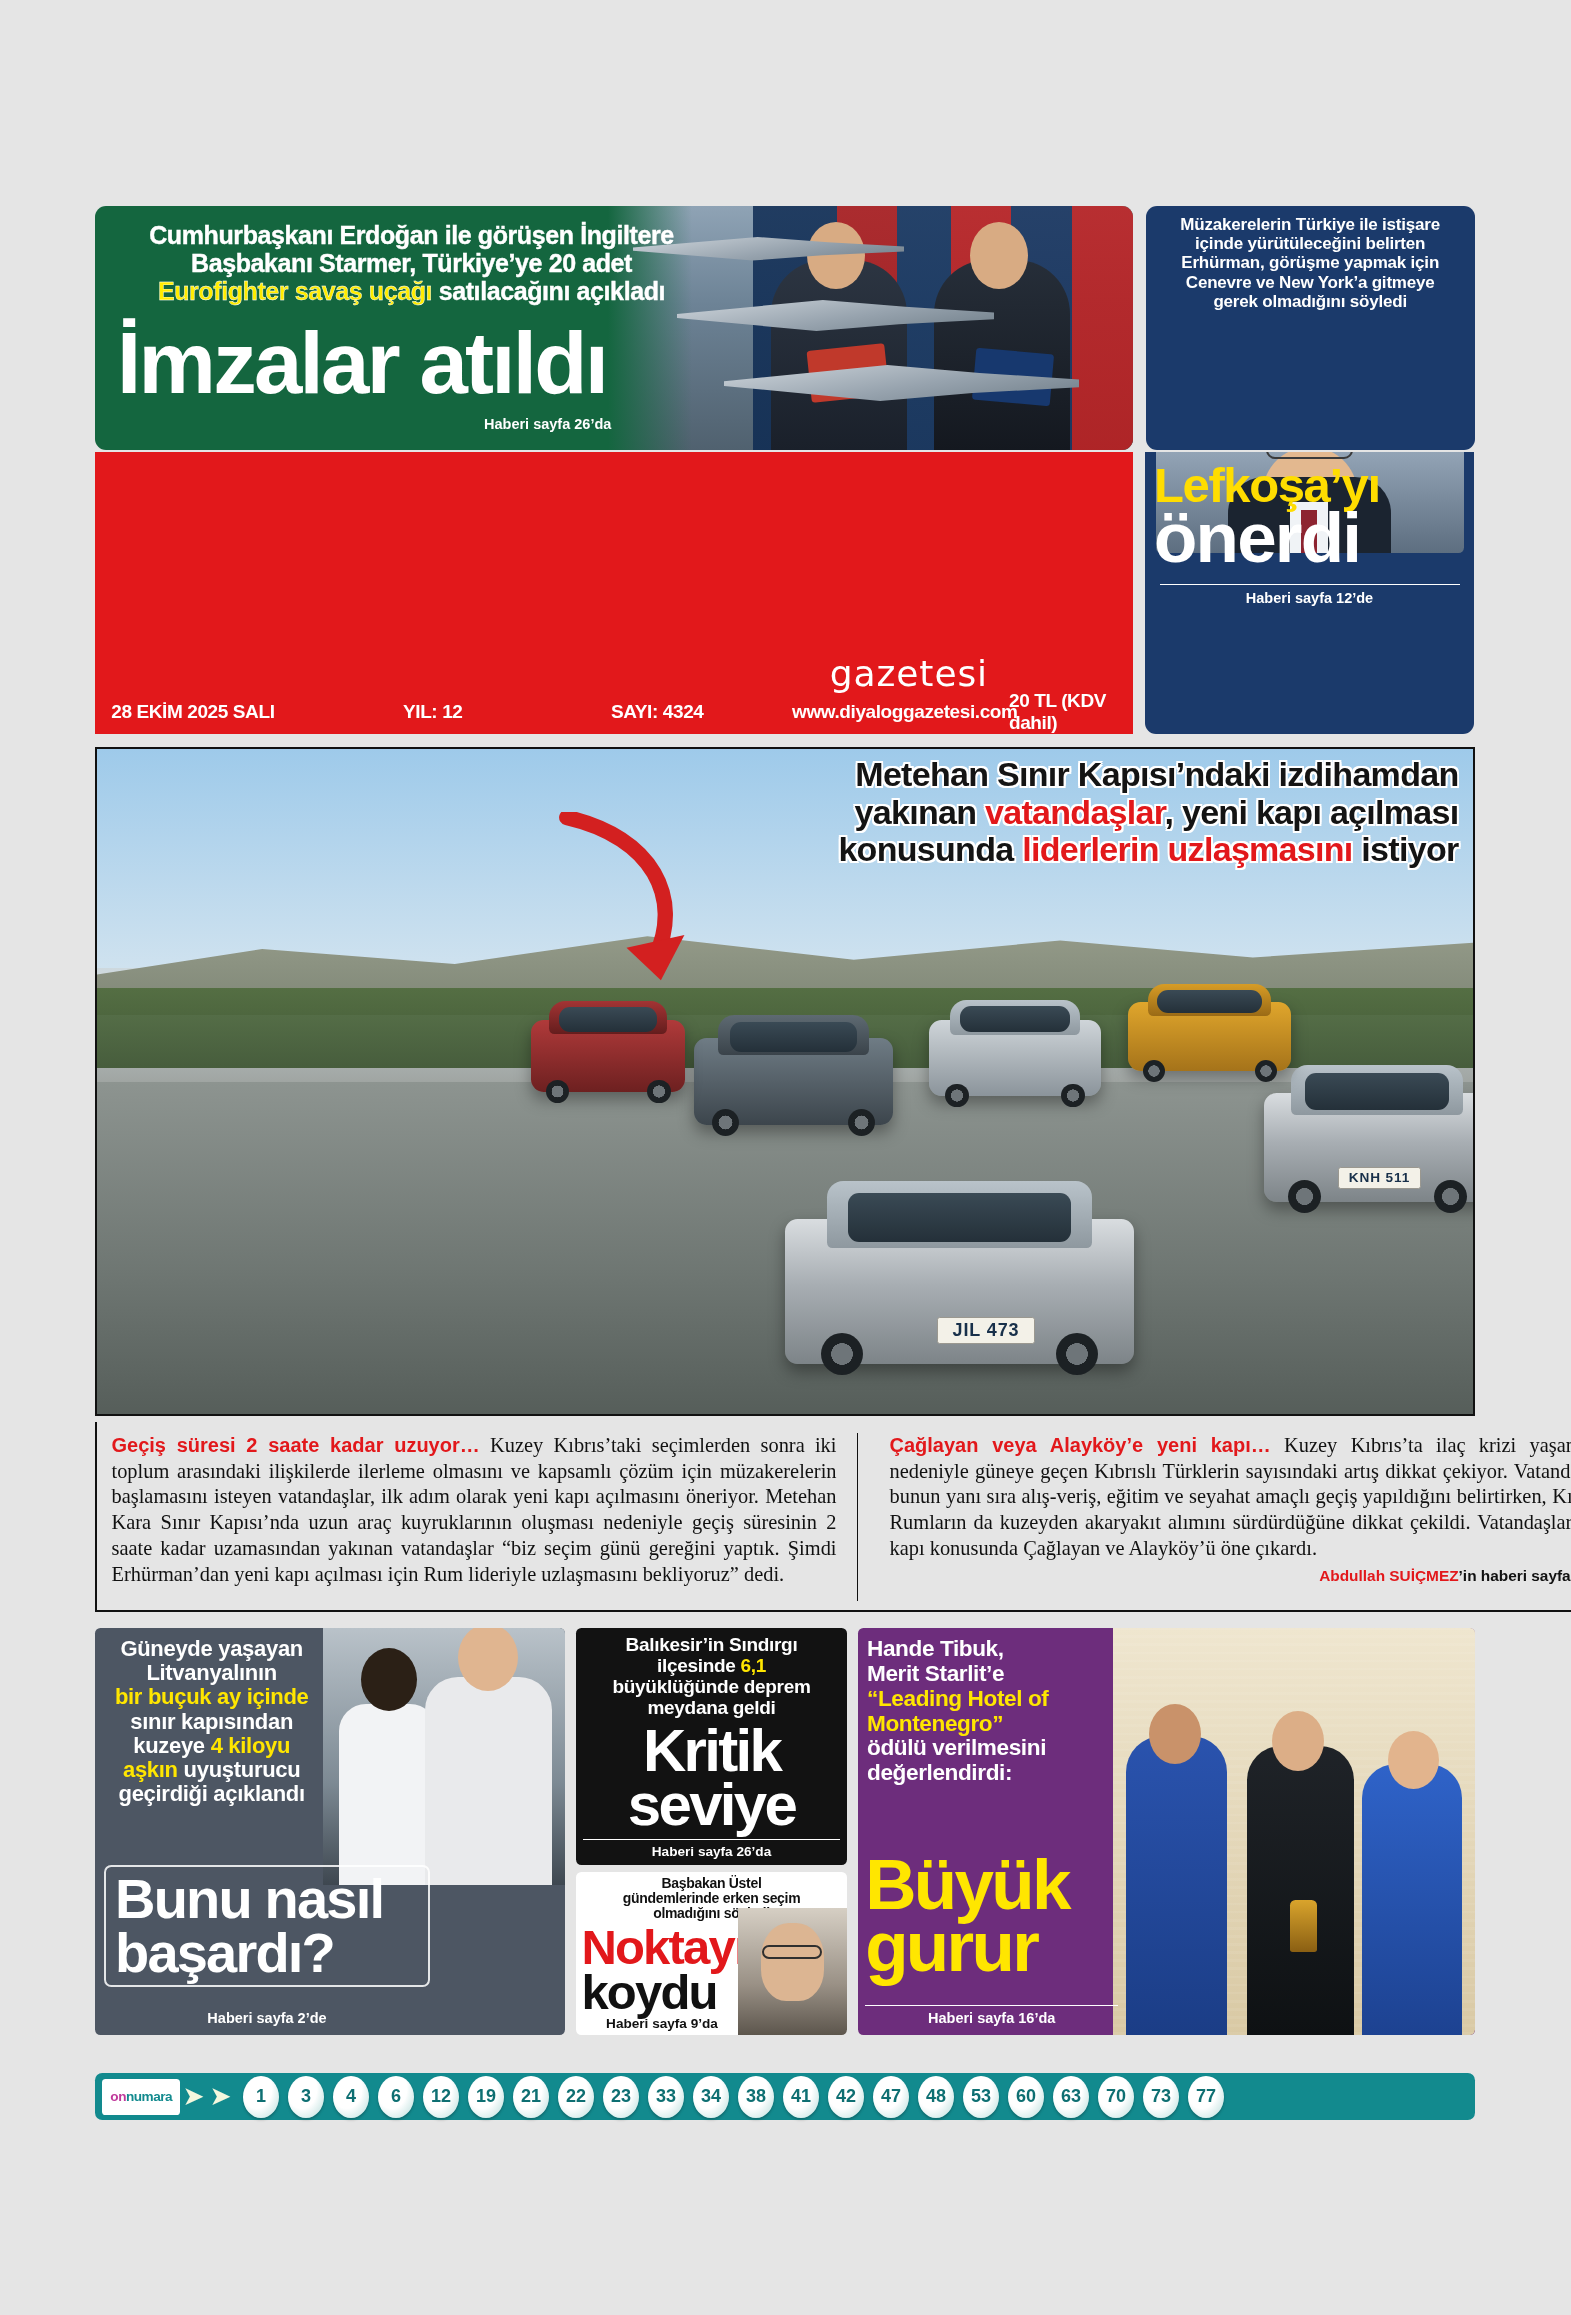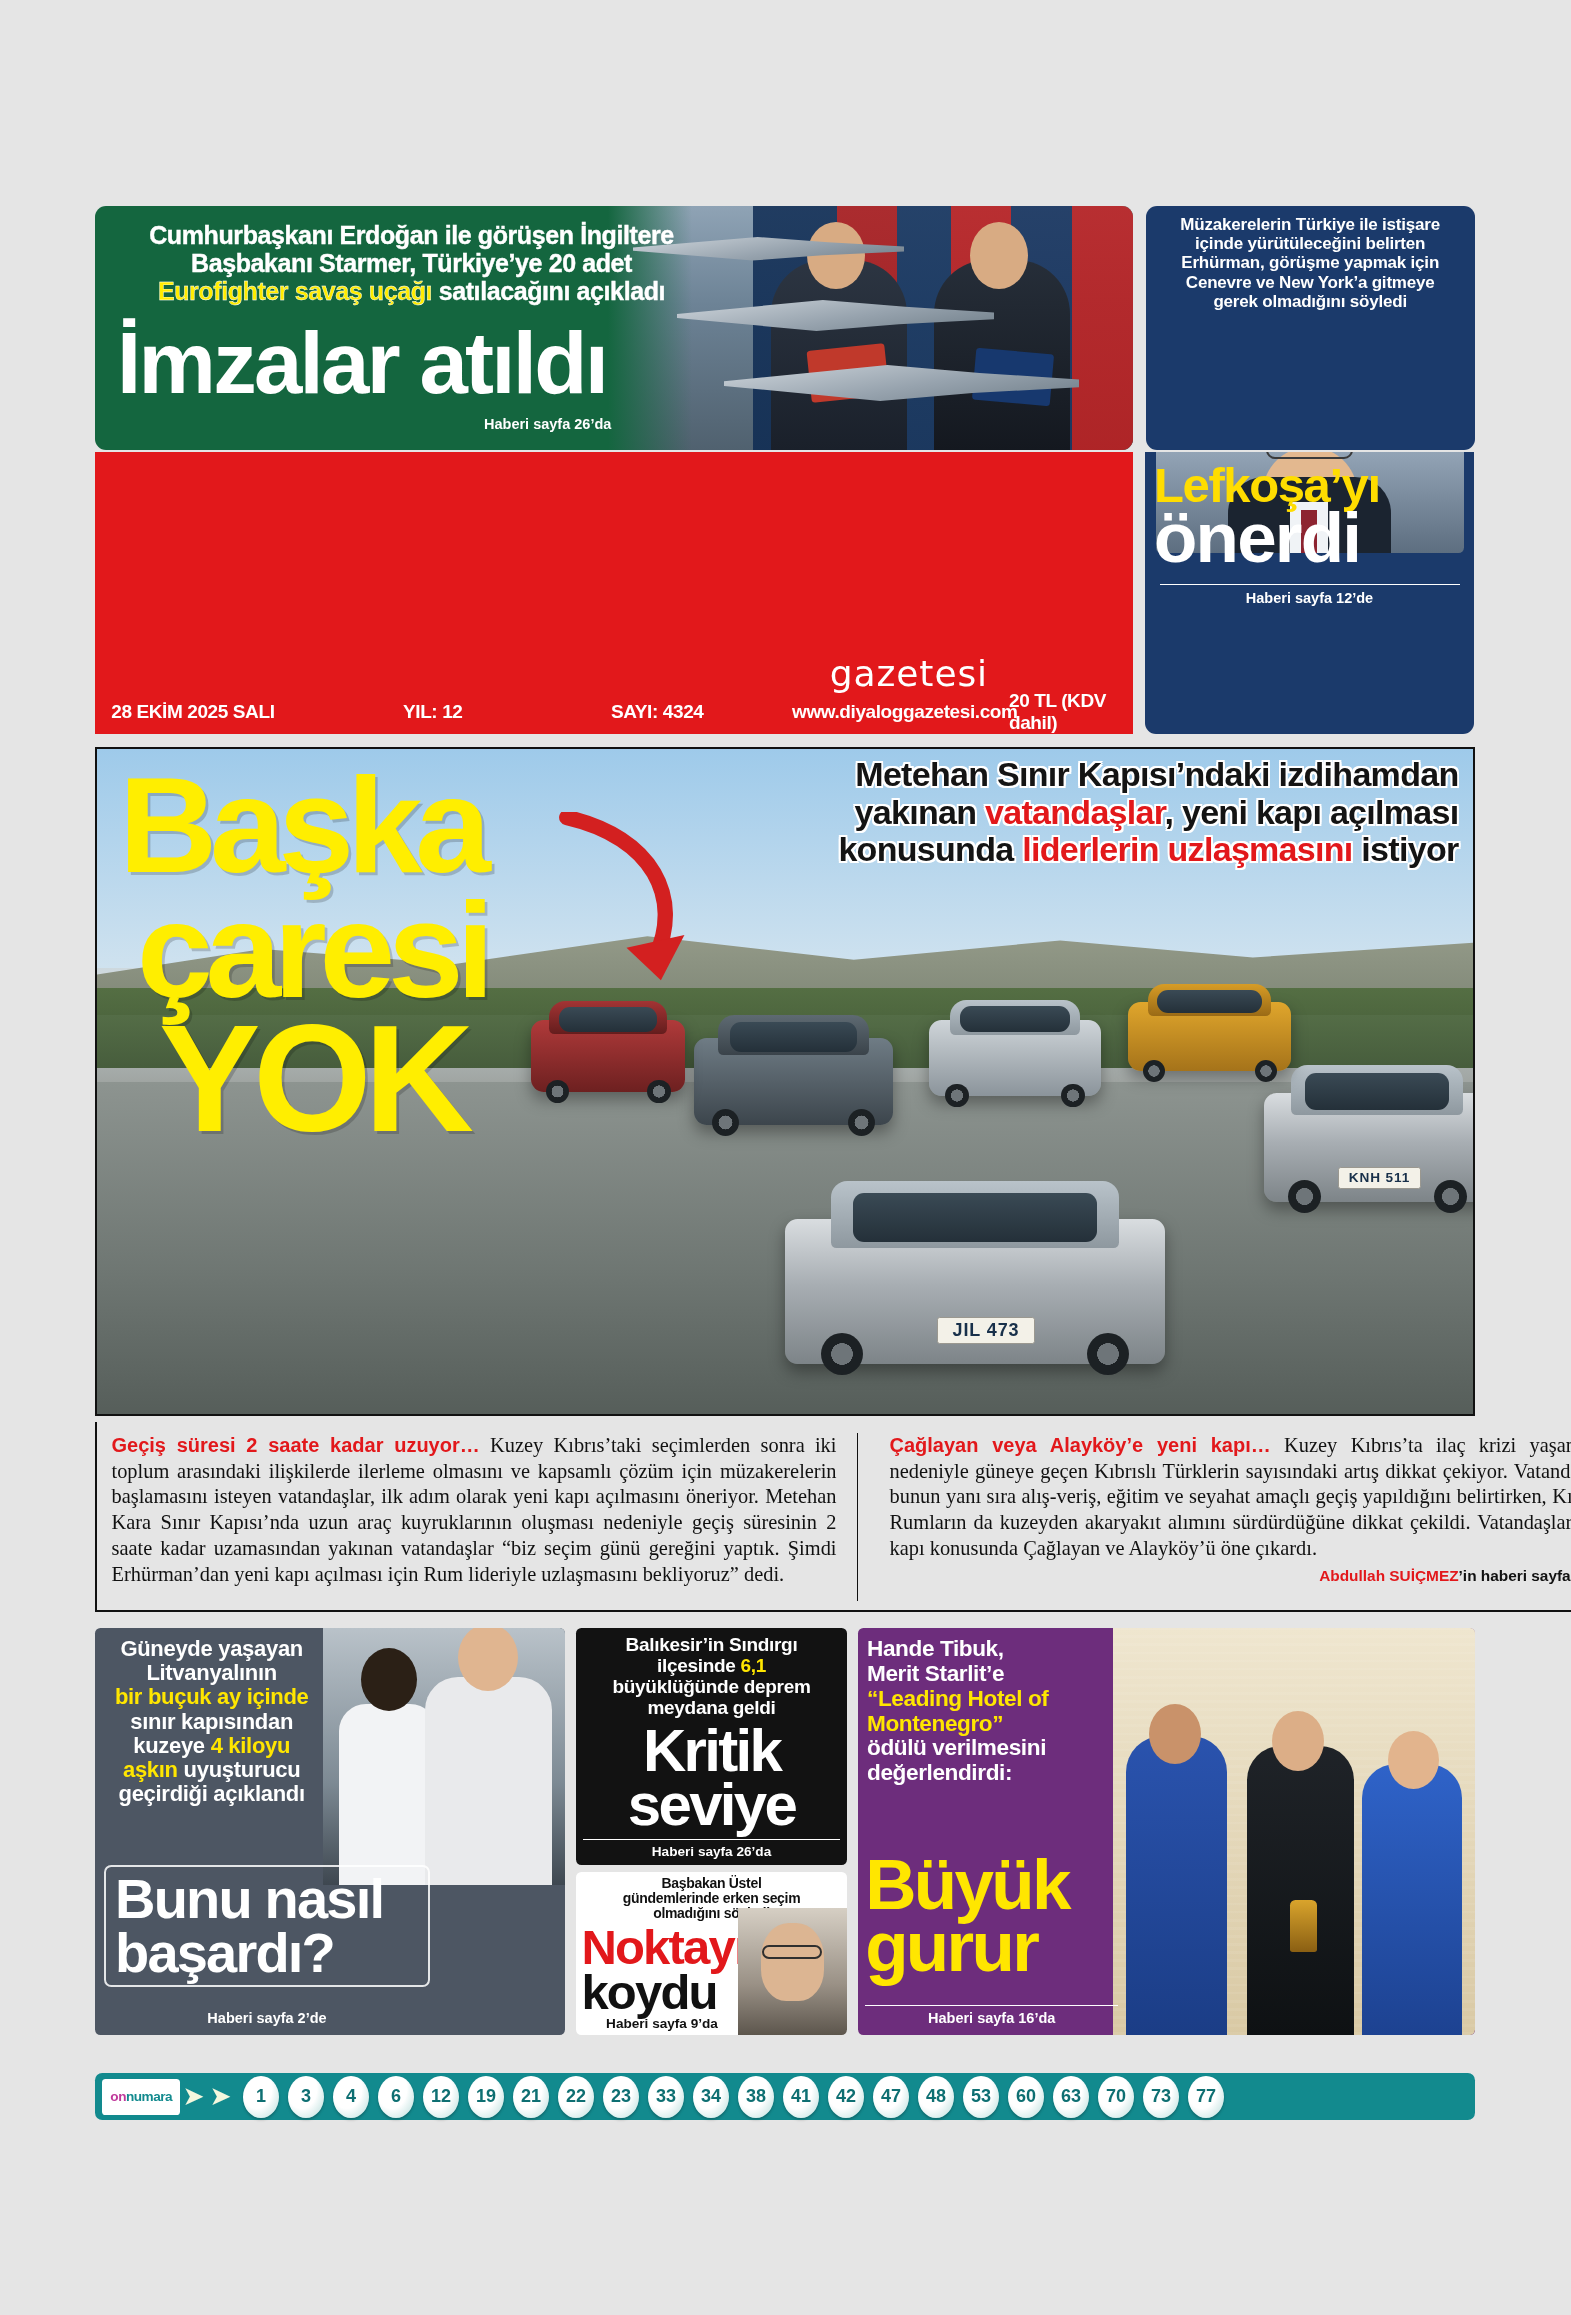--- a/index.html
+++ b/index.html
@@ -447,21 +447,21 @@
     <div class="rc-head2">önerdi</div>
     <div class="rc-ref">Haberi sayfa 12’de</div>
   </div>
 
   <div class="hero">
     <div class="sky"></div>
     <div class="hills"></div>
     <div class="trees"></div>
     <div class="road"></div>
 
-    <div class="car" style="left:688px; top:470px; width:380px; height:145px;">
+    <div class="car" style="left:688px; top:470px; width:349px; height:145px;">
       <div class="roof"></div>
         <div class="glass"></div>
       <div class="wheel" style="left:36px;"></div>
         <div class="wheel" style="right:36px;"></div>
       <div class="plate" style="left:152px; bottom:20px; width:98px; height:27px; line-height:25px;">JIL 473</div>
     </div>
     <div class="car" style="left:1167px; top:344px; width:226px; height:109px;">
       <div class="roof"></div>
         <div class="glass"></div>
       <div class="wheel" style="left:23.5px; width:33px; height:33px;"></div>
@@ -492,25 +492,20 @@
         <div class="wheel" style="left:14.5px;width:23.5px;height:23.5px;"></div>
         <div class="wheel" style="right:14.5px;width:23.5px;height:23.5px;"></div>
       </div>
 
     <div class="hero-kicker">
       <span>Metehan Sınır Kapısı’ndaki izdihamdan</span><br>
       <span>yakınan </span><span class="hl">vatandaşlar</span><span>, yeni kapı açılması</span><br>
       <span>konusunda </span><span class="hl">liderlerin uzlaşmasını</span><span> istiyor</span>
     </div>
 
-    <div class="hero-title">
-      <span class="ht-1">Başka</span>
-      <span class="ht-2">çaresi</span>
-      <span class="ht-3">YOK</span>
-    </div>
 
     <svg class="arrow" viewBox="0 0 160 200">
       <path d="M14 6 C 110 28, 142 96, 112 160" stroke="#d32020" stroke-width="17" fill="none" stroke-linecap="round"></path>
       <path d="M80 150 L 118 186 L 144 136 Z" fill="#d32020"></path>
     </svg>
   </div>
 
   <div class="articles">
     <div class="col left">
       <p><span class="lead">Geçiş süresi 2 saate kadar uzuyor…</span><span> Kuzey Kıbrıs’taki seçimlerden sonra iki toplum arasındaki ilişkilerde ilerleme olmasını ve kapsamlı çözüm için müzakerelerin başlamasını isteyen vatandaşlar, ilk adım olarak yeni kapı açılmasını öneriyor. Metehan Kara Sınır Kapısı’nda uzun araç kuyruklarının oluşması nedeniyle geçiş süresinin 2 saate kadar uzamasından yakınan vatandaşlar “biz seçim günü gereğini yaptık. Şimdi Erhürman’dan yeni kapı açılması için Rum lideriyle uzlaşmasını bekliyoruz” dedi.</span></p>

